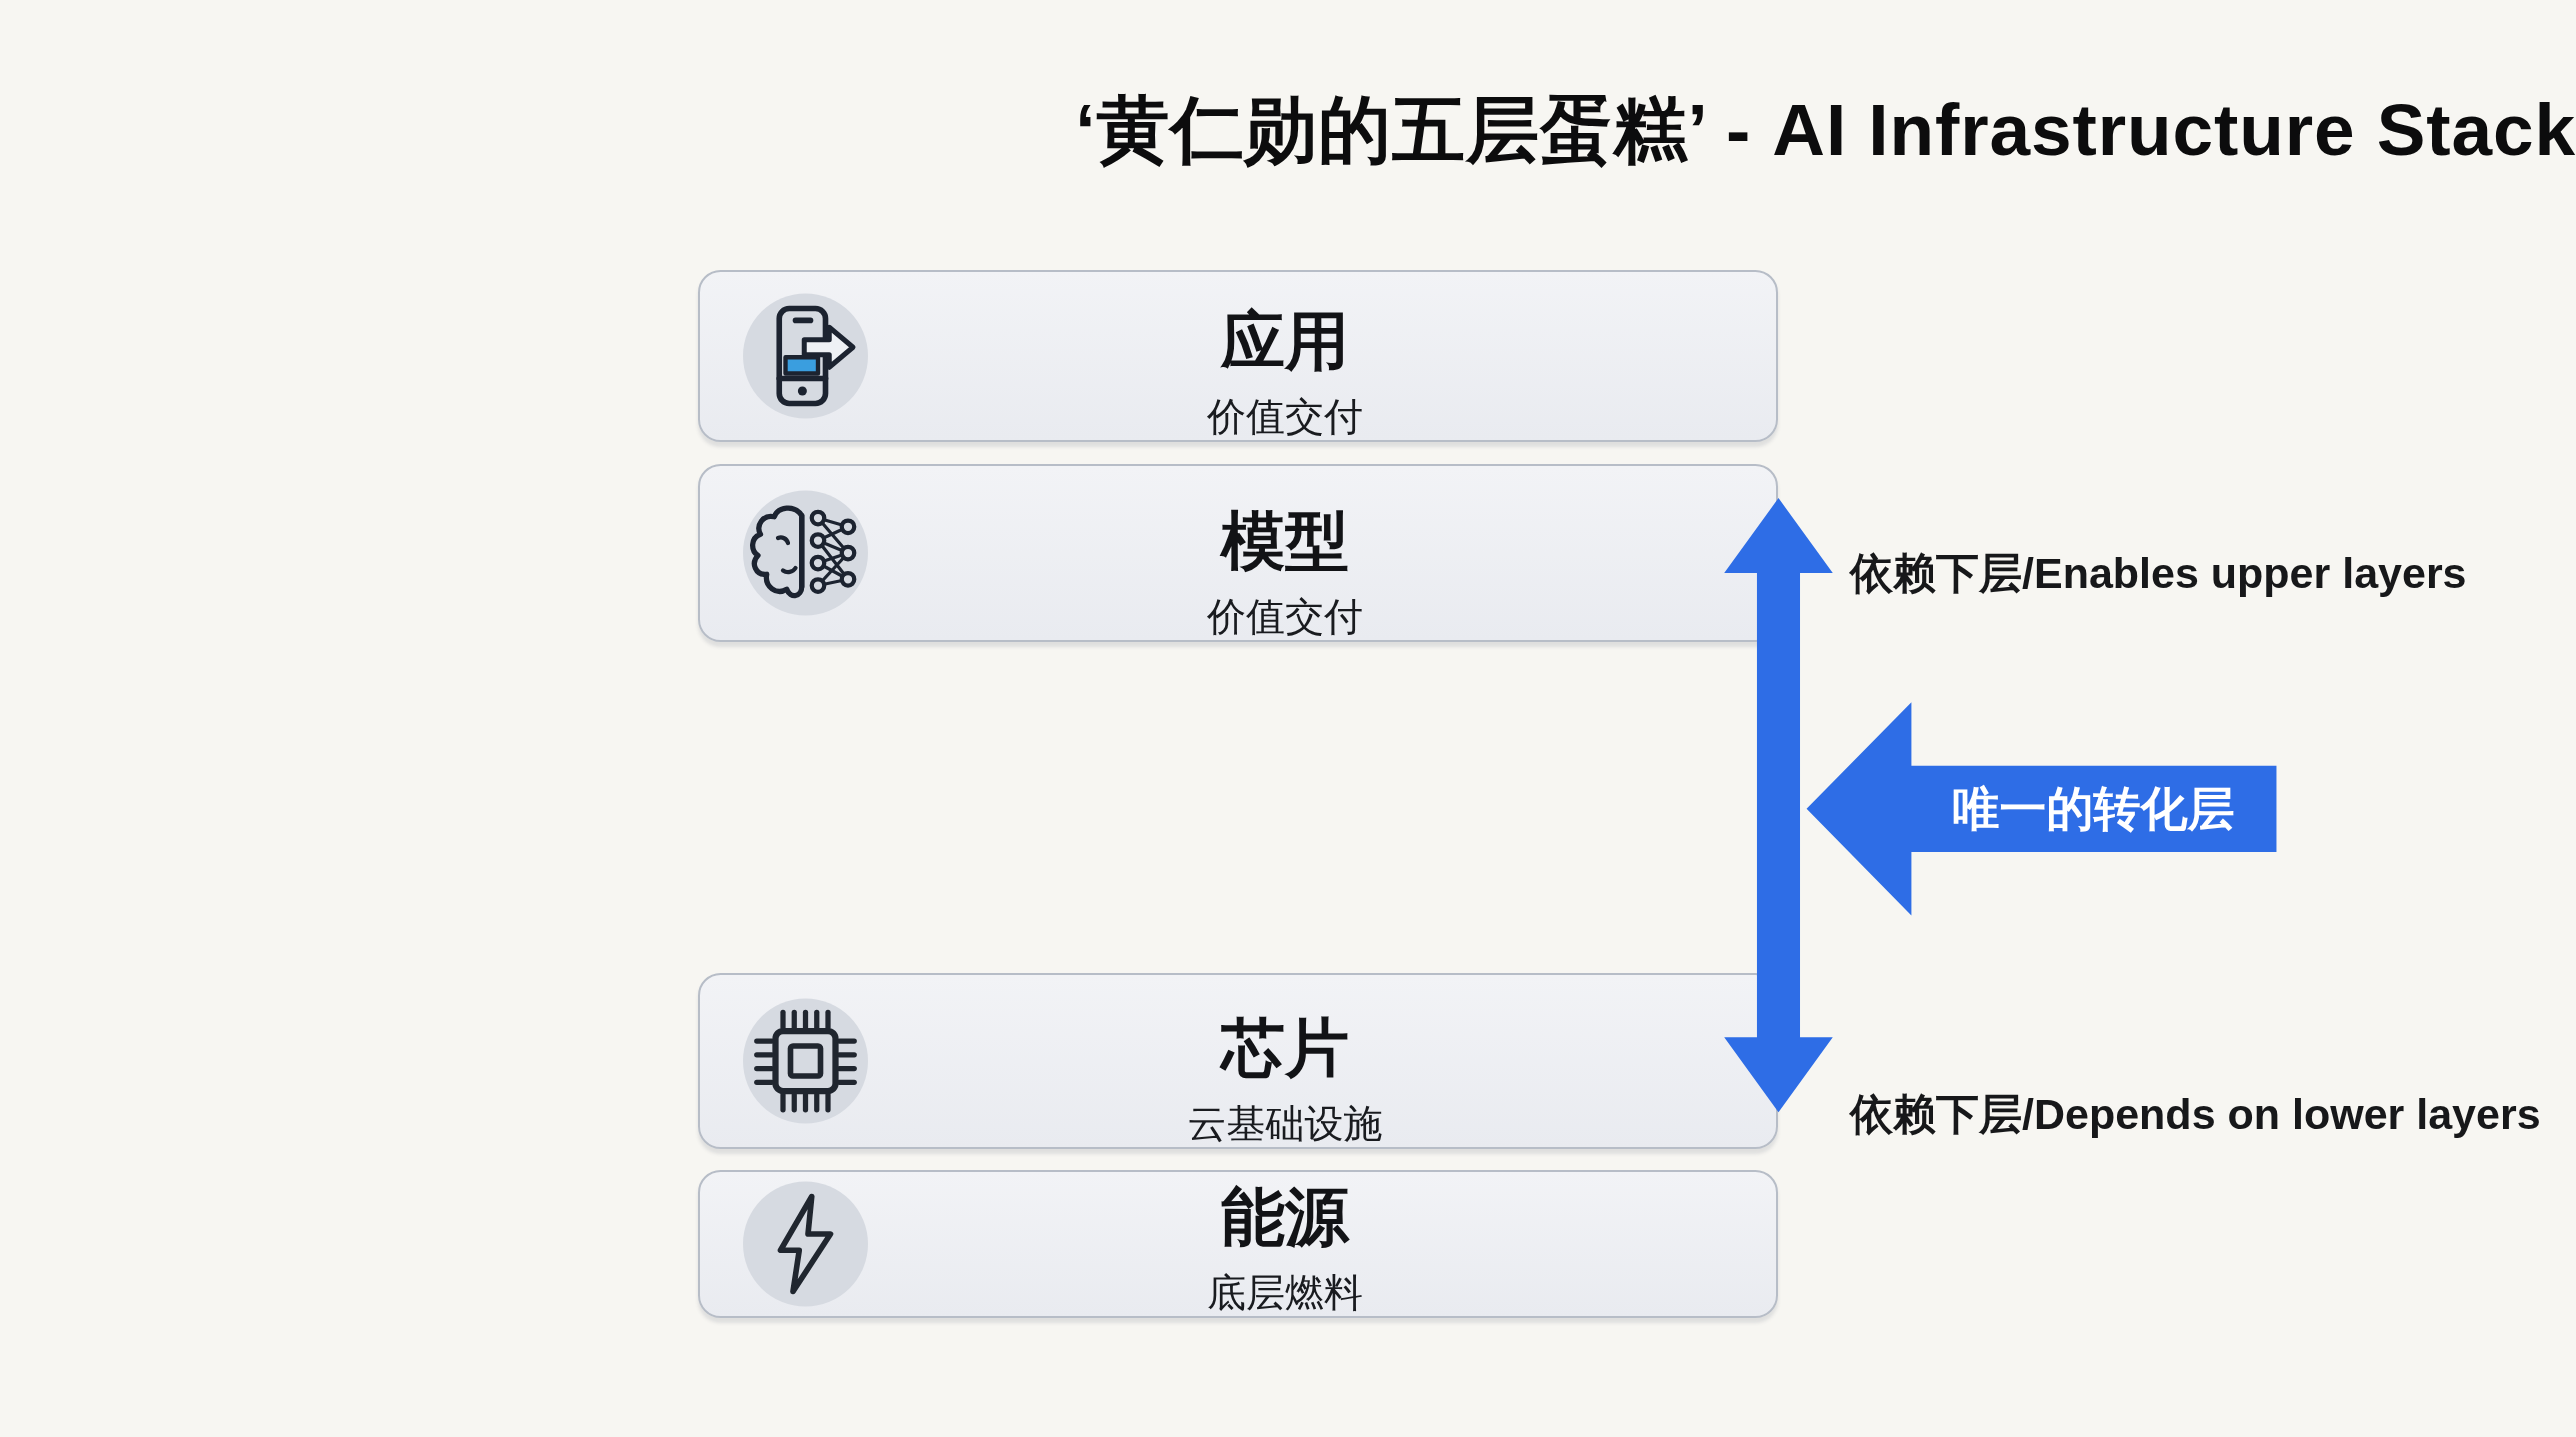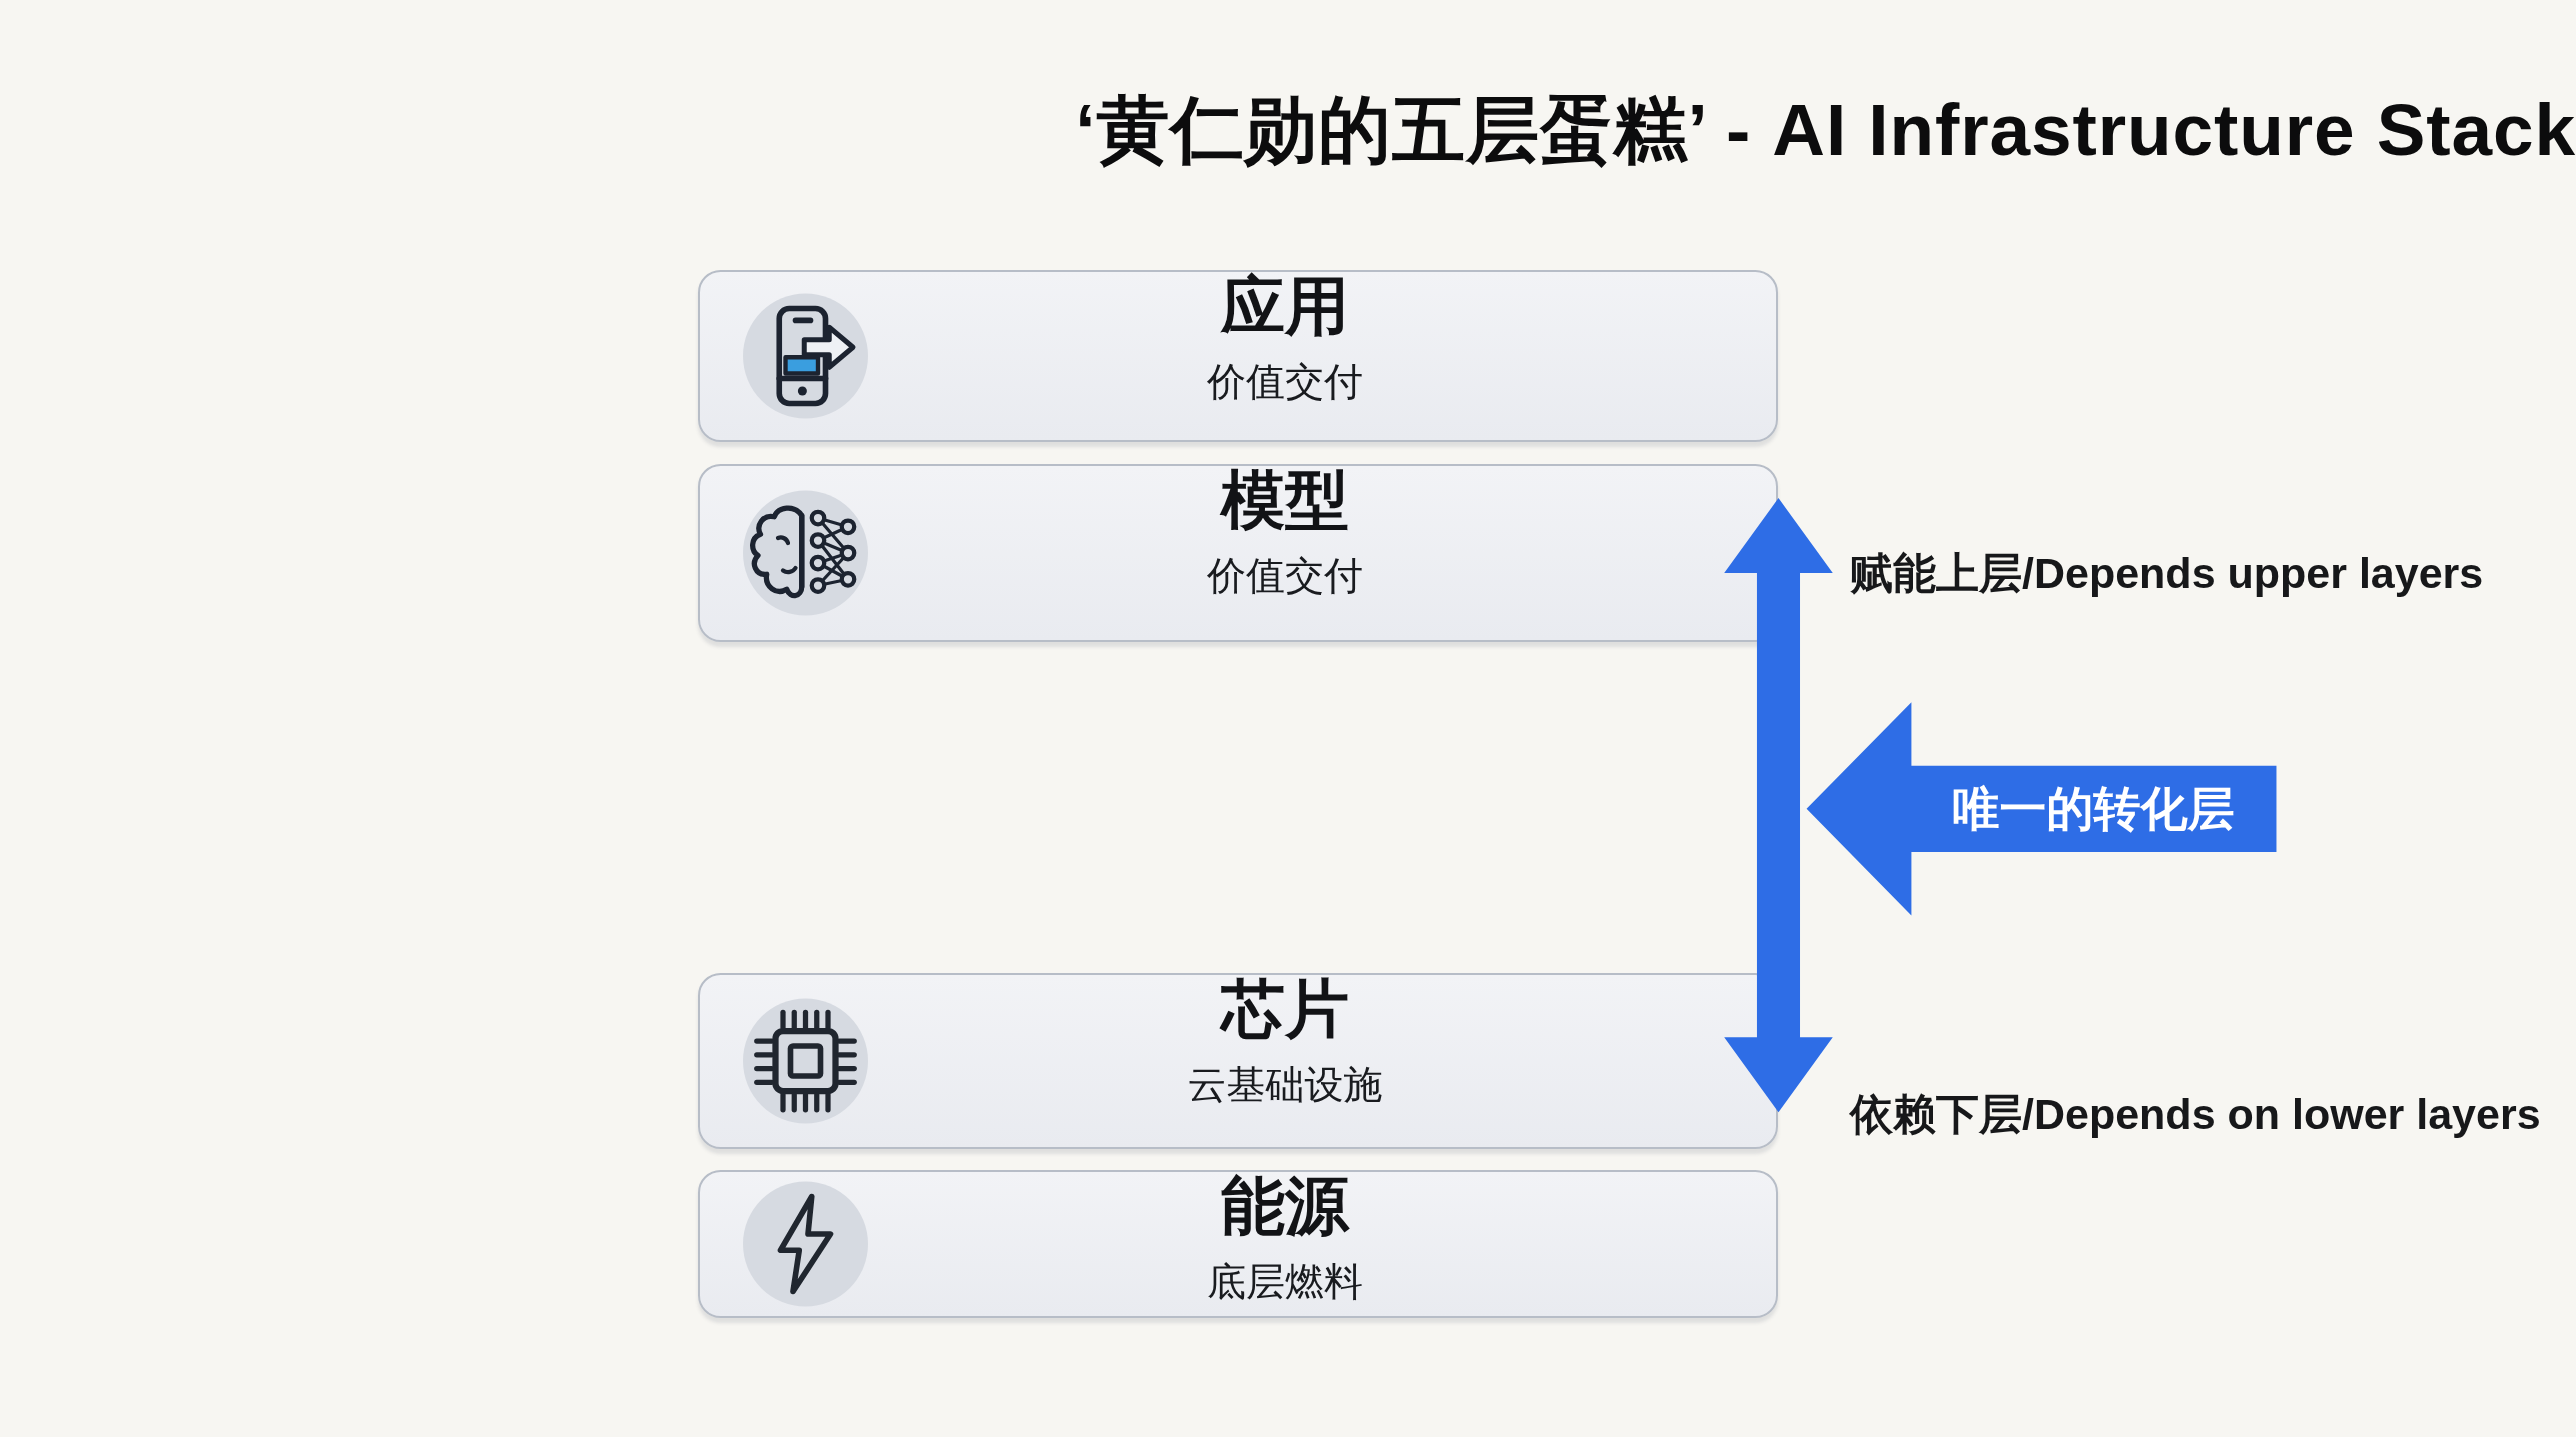--- a/index.html
+++ b/index.html
@@ -28,21 +28,21 @@
   }
   .icon-circle{
     position:absolute;left:43px;top:50%;transform:translateY(-50%);
     width:125px;height:125px;border-radius:50%;background:#d6dae1;
     display:flex;align-items:center;justify-content:center;
   }
   .layer.blue .icon-circle{width:142px;height:142px;left:41px;background:transparent;}
   .icon-circle svg{width:100%;height:100%;display:block;}
   .layer-text{
     position:absolute;inset:0;display:flex;flex-direction:column;
-    align-items:center;justify-content:flex-start;padding-left:94px;
+    align-items:center;justify-content:flex-end;padding-left:94px;
   }
   .layer-title{font-size:64px;font-weight:800;color:#121316;line-height:1.08;}
   .layer-sub{font-size:39px;font-weight:500;color:#191b1f;line-height:1.15;margin-top:19px;}
   .layer.blue .layer-title{font-size:79px;color:#ffffff;}
   .layer.blue .layer-sub{font-size:51px;font-weight:700;color:#ffffff;margin-top:13px;}
   .layer-desc{font-size:43px;font-weight:500;color:#f2f6ff;line-height:1.2;margin-top:15px;}
   
   .arrows{position:absolute;left:0;top:0;width:2576px;height:1438px;pointer-events:none;}
   .h-arrow-label{
     position:absolute;left:1911px;top:766px;width:365px;height:86px;
@@ -161,17 +161,17 @@
     </div>
   </div>
 
   <svg class="arrows" viewBox="0 0 2752 1536">
     <polygon fill="#2e6de6" points="1900,532 1958,612 1923,612 1923,1108 1958,1108 1900,1188 1842,1108 1877,1108 1877,612 1842,612"></polygon>
     <polygon fill="#2e6de6" points="1930,864 2042,750 2042,818 2432,818 2432,910 2042,910 2042,978"></polygon>
   </svg>
 
   <div class="h-arrow-label">唯一的转化层</div>
 
-  <div class="annotation top">赋能上层/Depends upper layers</div>
+  <div class="annotation top">依赖下层/Enables upper layers</div>
   <div class="annotation bottom">依赖下层/Depends on lower layers</div>
 
 </div>
 
 
 </body></html>

